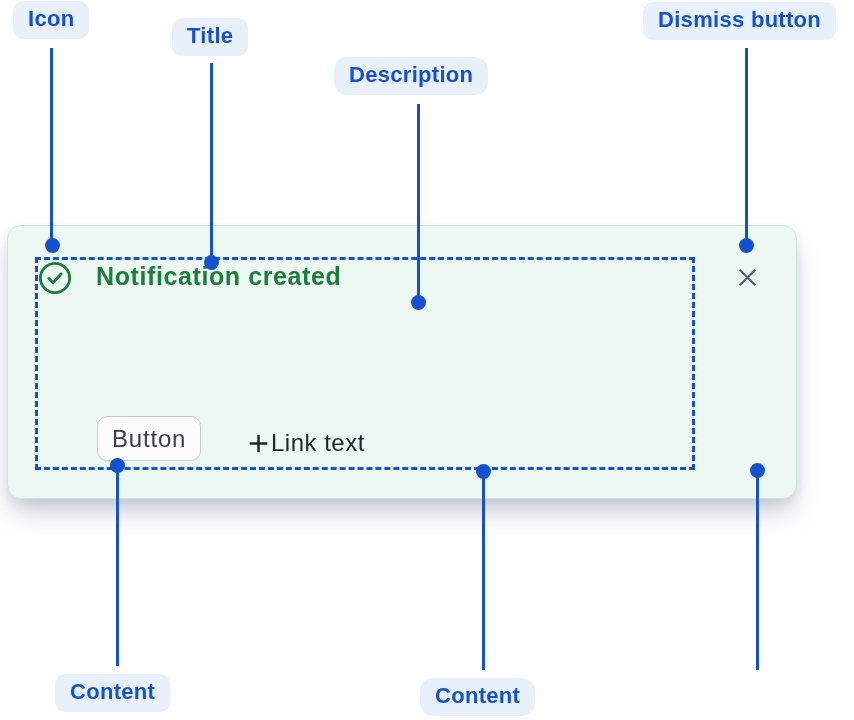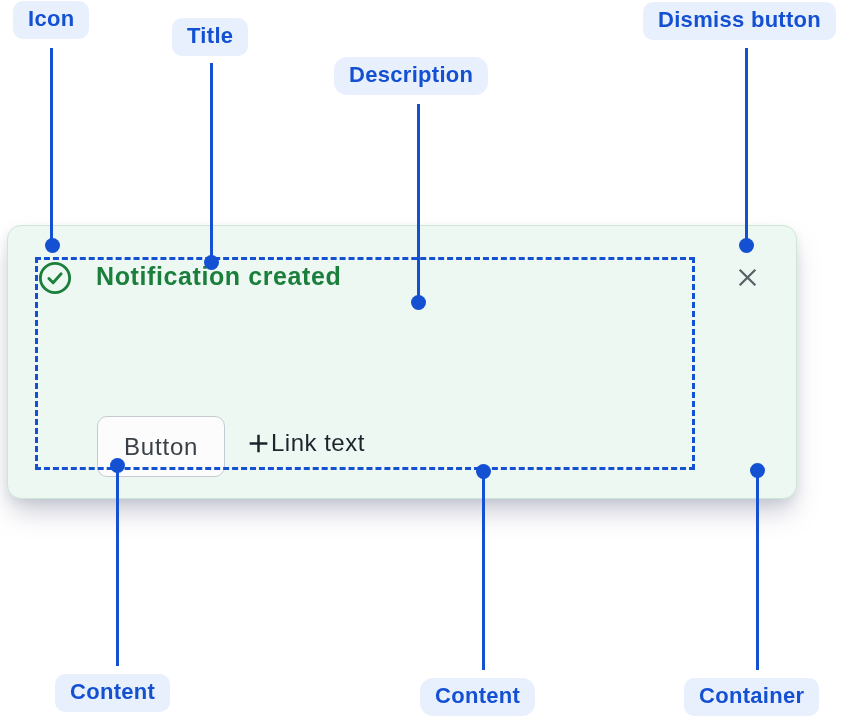--- a/index.html
+++ b/index.html
@@ -118,22 +118,22 @@
     width:565px;
     font-size:26px;
     letter-spacing:.2px;
     line-height:36px;
     color:var(--description_text);
     z-index:3;
   }
   .action-button{
     position:absolute;
     left:97px;top:416px;
-    height:61px;
-    padding:0 26px;
+    height:45px;
+    padding:0 14px;
     display:flex;align-items:center;justify-content:center;
     background:var(--button_bg);
     border:1.5px solid var(--button_border);
     border-radius:10px;
     font-family:inherit;
     font-size:24px;
     letter-spacing:.8px;
     color:var(--button_text);
     cursor:pointer;
     z-index:3;
@@ -164,21 +164,20 @@
 <body>
 
 <div class="canvas">
 
   <div class="pill pill-icon">Icon</div>
   <div class="pill pill-title">Title</div>
   <div class="pill pill-description">Description</div>
   <div class="pill pill-dismiss">Dismiss button</div>
   <div class="pill pill-actions">Content</div>
   <div class="pill pill-content">Content</div>
-  <div class="pill pill-container">Container</div>
 
   <div class="cline line-icon"></div>
   <div class="cline line-title"></div>
   <div class="cline line-description"></div>
   <div class="cline line-dismiss"></div>
   <div class="cline line-actions"></div>
   <div class="cline line-content"></div>
   <div class="cline line-container"></div>
 
   <div class="cdot dot-icon"></div>

